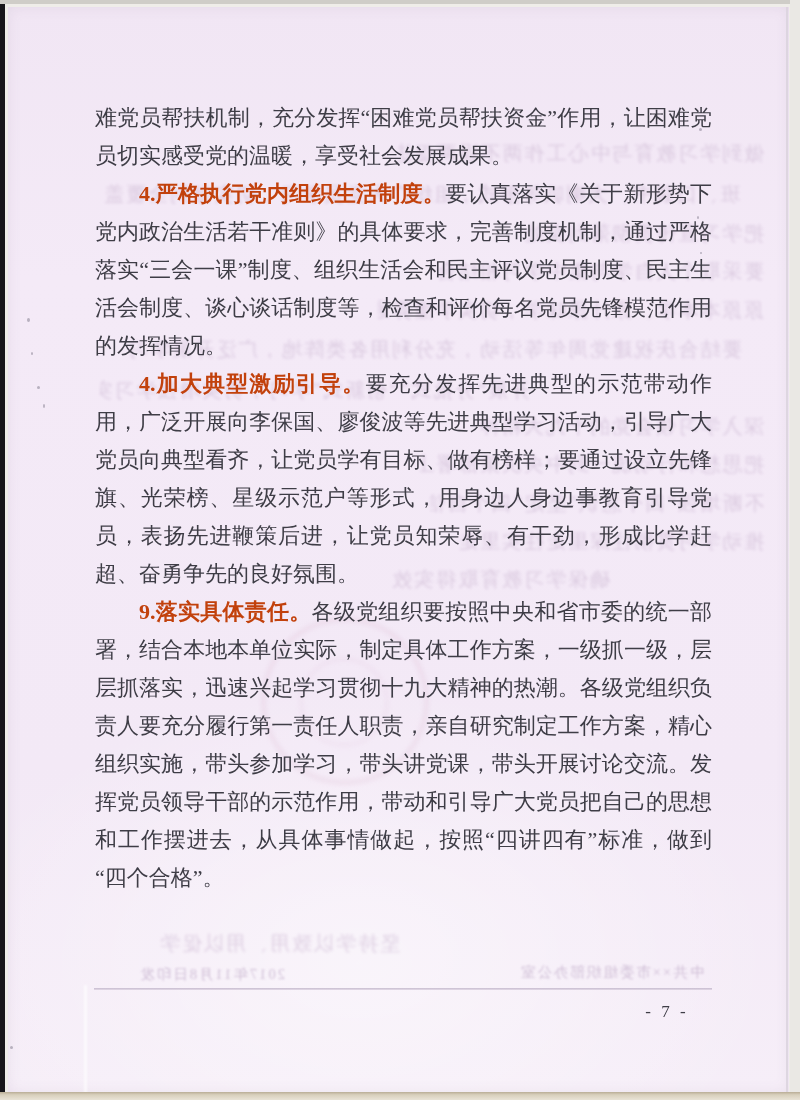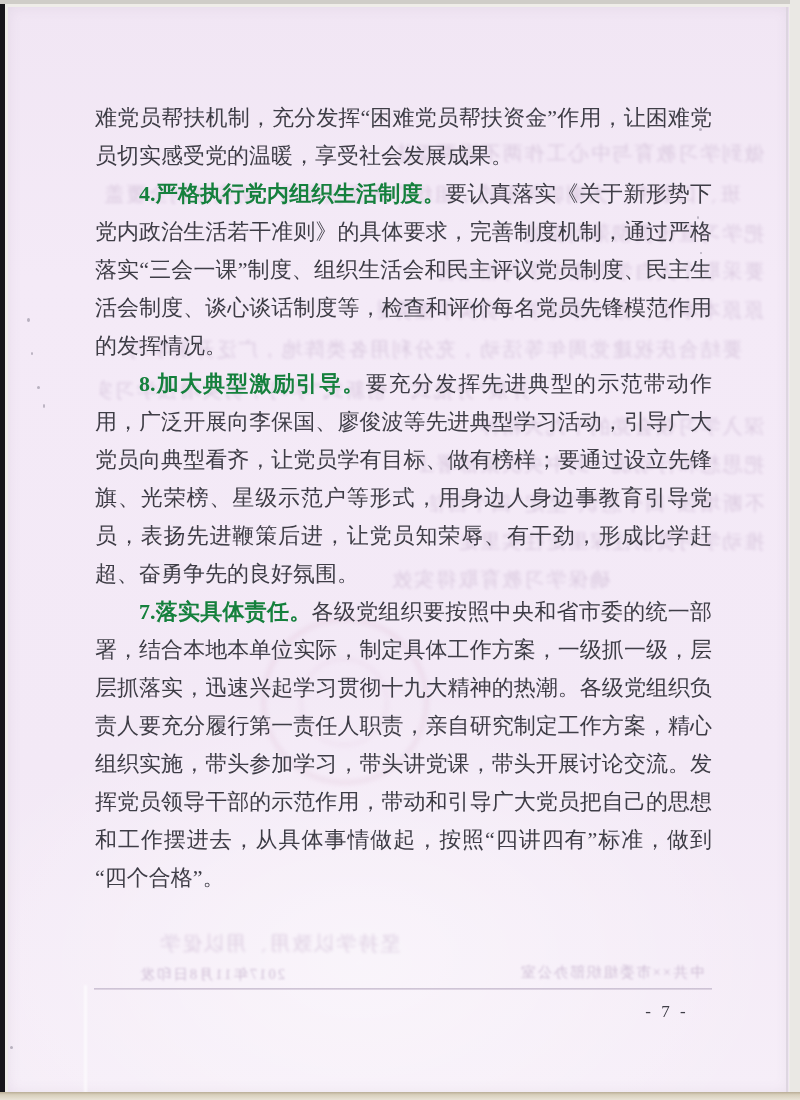--- a/index.html
+++ b/index.html
@@ -47,21 +47,21 @@
     border:2px solid rgba(195,140,175,.14);filter:blur(2.5px);
   }
   
   .doc-text{
     position:absolute;left:95px;top:99px;width:617px;
     font-size:22px;line-height:38px;color:#3e3d46;
     text-align:justify;
   }
   .para{margin:0;text-indent:2em;}
   .para.no-indent{text-indent:0;}
-  .lead{font-weight:700;color:#15803d;}
+  .lead{font-weight:700;color:#c2410c;}
   
   .footer-rule{position:absolute;left:94px;top:988px;width:618px;height:2px;
     background:linear-gradient(180deg,#b7abc1,#ddd2e2);opacity:.75;}
   .page-number{
     position:absolute;left:622px;top:1002px;width:90px;
     font-size:17px;letter-spacing:3px;color:#3f3e47;text-align:center;
     font-family:"Liberation Serif","DejaVu Serif",serif;
   }
   
   .speck{position:absolute;background:#878292;border-radius:50%;opacity:.55;}
@@ -103,22 +103,22 @@
       <div class="bleed-line" style="top: 451px; left: 420px; width: 344px;">把思想和行动统一到中央决策部署上来</div>
       <div class="bleed-line" style="top: 490px; left: 430px; width: 334px;">不断增强“四个意识”坚定“四个自信”</div>
       <div class="bleed-line" style="top: 528px; left: 440px; width: 324px;">推动学习贯彻往深里走往实里走</div>
       <div class="bleed-line" style="top: 566px; left: 300px; width: 310px;">确保学习教育取得实效</div>
       <div class="bleed-line" style="top: 930px; left: 100px; width: 300px;">坚持学以致用、用以促学</div>
     </div>
 
   <div class="doc-text">
     <p class="para no-indent"><span class="lead"></span><span>难党员帮扶机制，充分发挥“困难党员帮扶资金”作用，让困难党员切实感受党的温暖，享受社会发展成果。</span></p>
     <p class="para"><span class="lead">4.严格执行党内组织生活制度。</span><span>要认真落实《关于新形势下党内政治生活若干准则》的具体要求，完善制度机制，通过严格落实“三会一课”制度、组织生活会和民主评议党员制度、民主生活会制度、谈心谈话制度等，检查和评价每名党员先锋模范作用的发挥情况。</span></p>
-    <p class="para"><span class="lead">8.加大典型激励引导。</span><span>要充分发挥先进典型的示范带动作用，广泛开展向李保国、廖俊波等先进典型学习活动，引导广大党员向典型看齐，让党员学有目标、做有榜样；要通过设立先锋旗、光荣榜、星级示范户等形式，用身边人身边事教育引导党员，表扬先进鞭策后进，让党员知荣辱、有干劲，形成比学赶超、奋勇争先的良好氛围。</span></p>
-    <p class="para"><span class="lead">7.落实具体责任。</span><span>各级党组织要按照中央和省市委的统一部署，结合本地本单位实际，制定具体工作方案，一级抓一级，层层抓落实，迅速兴起学习贯彻十九大精神的热潮。各级党组织负责人要充分履行第一责任人职责，亲自研究制定工作方案，精心组织实施，带头参加学习，带头讲党课，带头开展讨论交流。发挥党员领导干部的示范作用，带动和引导广大党员把自己的思想和工作摆进去，从具体事情做起，按照“四讲四有”标准，做到“四个合格”。</span></p>
+    <p class="para"><span class="lead">4.加大典型激励引导。</span><span>要充分发挥先进典型的示范带动作用，广泛开展向李保国、廖俊波等先进典型学习活动，引导广大党员向典型看齐，让党员学有目标、做有榜样；要通过设立先锋旗、光荣榜、星级示范户等形式，用身边人身边事教育引导党员，表扬先进鞭策后进，让党员知荣辱、有干劲，形成比学赶超、奋勇争先的良好氛围。</span></p>
+    <p class="para"><span class="lead">9.落实具体责任。</span><span>各级党组织要按照中央和省市委的统一部署，结合本地本单位实际，制定具体工作方案，一级抓一级，层层抓落实，迅速兴起学习贯彻十九大精神的热潮。各级党组织负责人要充分履行第一责任人职责，亲自研究制定工作方案，精心组织实施，带头参加学习，带头讲党课，带头开展讨论交流。发挥党员领导干部的示范作用，带动和引导广大党员把自己的思想和工作摆进去，从具体事情做起，按照“四讲四有”标准，做到“四个合格”。</span></p>
   </div>
 
   <div class="footer-rule"></div>
   <div class="page-number">- 7 -</div>
 
   <div class="speck s1"></div>
   <div class="speck s2"></div>
   <div class="speck s3"></div>
   <div class="speck s4"></div>
   <div class="speck s5"></div>

